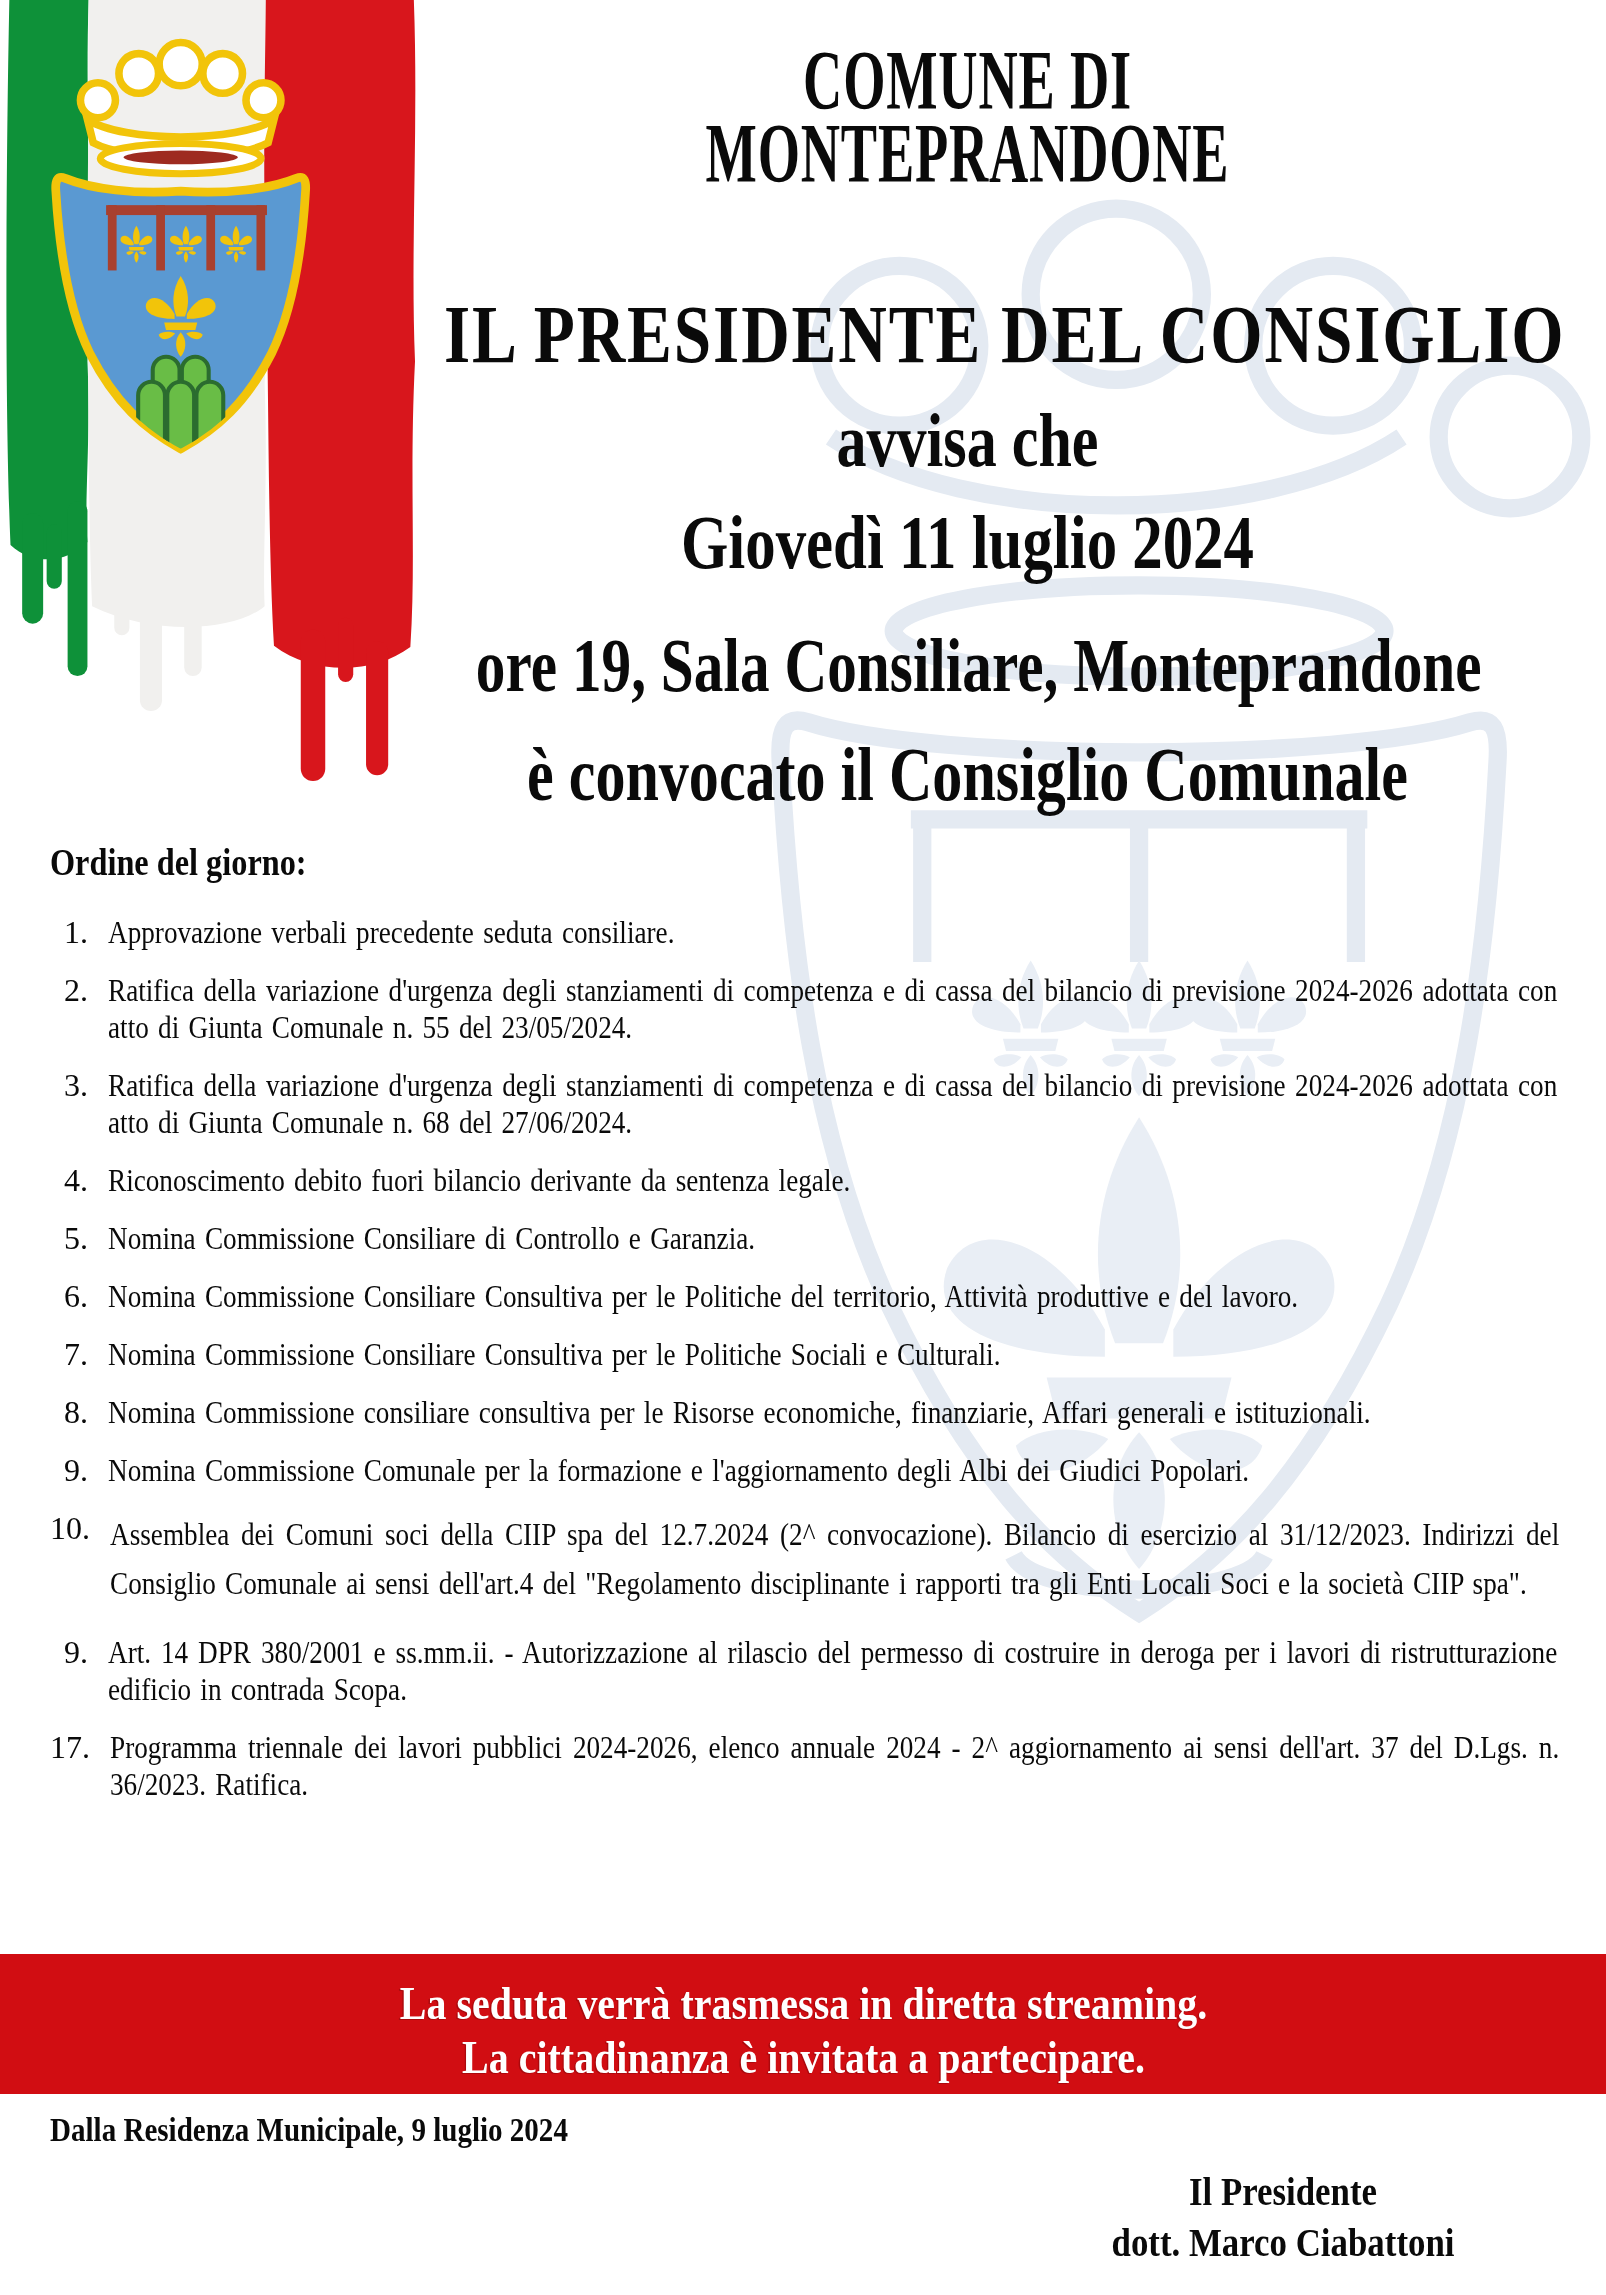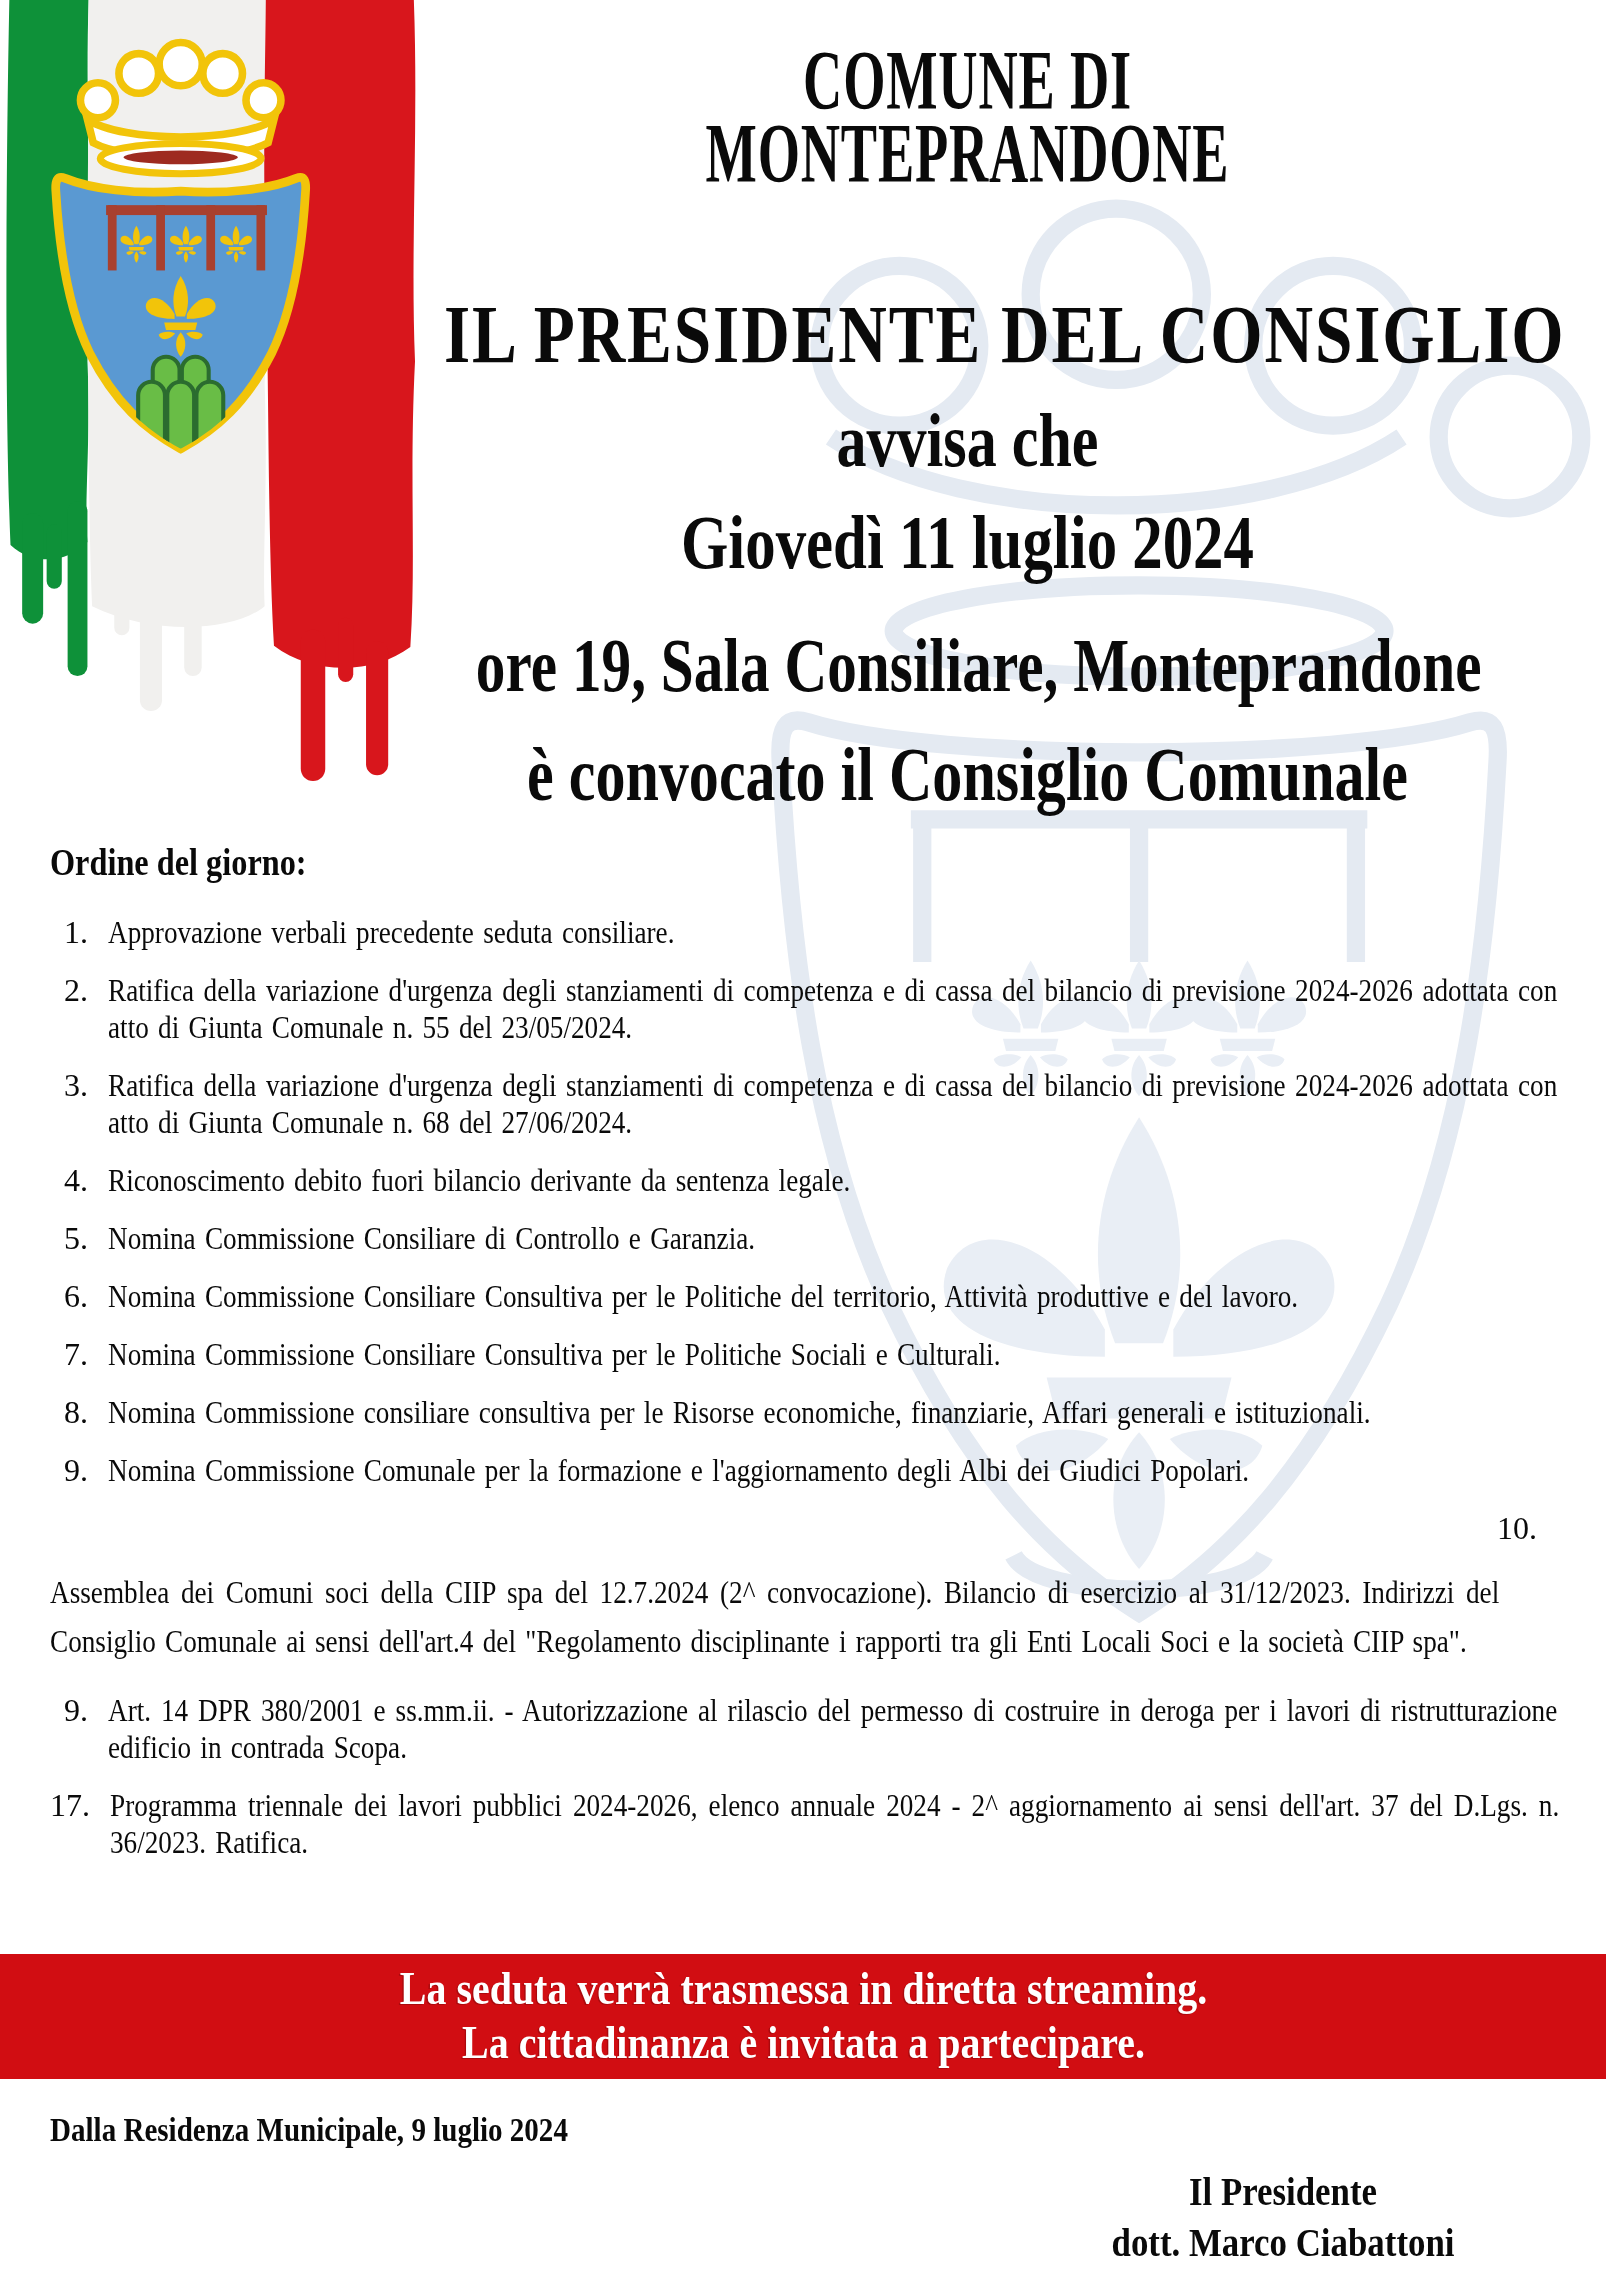--- a/index.html
+++ b/index.html
@@ -59,28 +59,28 @@
   }
   .item .txt{width:1449px;position:relative;}
   .item .narrow{
     width:1705px;
     transform:scaleX(0.85);transform-origin:left top;
     font-size:32px;line-height:37px;
     text-align:justify;
     word-spacing:2.9px;
   }
   .item.loose .narrow{line-height:49px;}
-  .item.loose{margin-bottom:26px;flex-direction:column;}
+  .item.loose{margin-bottom:26px;}
   
   .banner{
     position:absolute;
     left:0;right:0;top:1954px;height:118px;
     background:#d10d12;
     text-align:center;
-    padding-top:7px;box-sizing:content-box;
+    padding-top:22px;box-sizing:content-box;
   }
   .b-line{
     color:#ffffff;font-weight:bold;
     font-size:47px;line-height:54px;
     white-space:nowrap;
     transform:scaleX(0.85);transform-origin:center top;
     text-shadow:-1.7px 1.2px 0 rgba(60,0,0,0.25);
   }
   
   .dateline{

